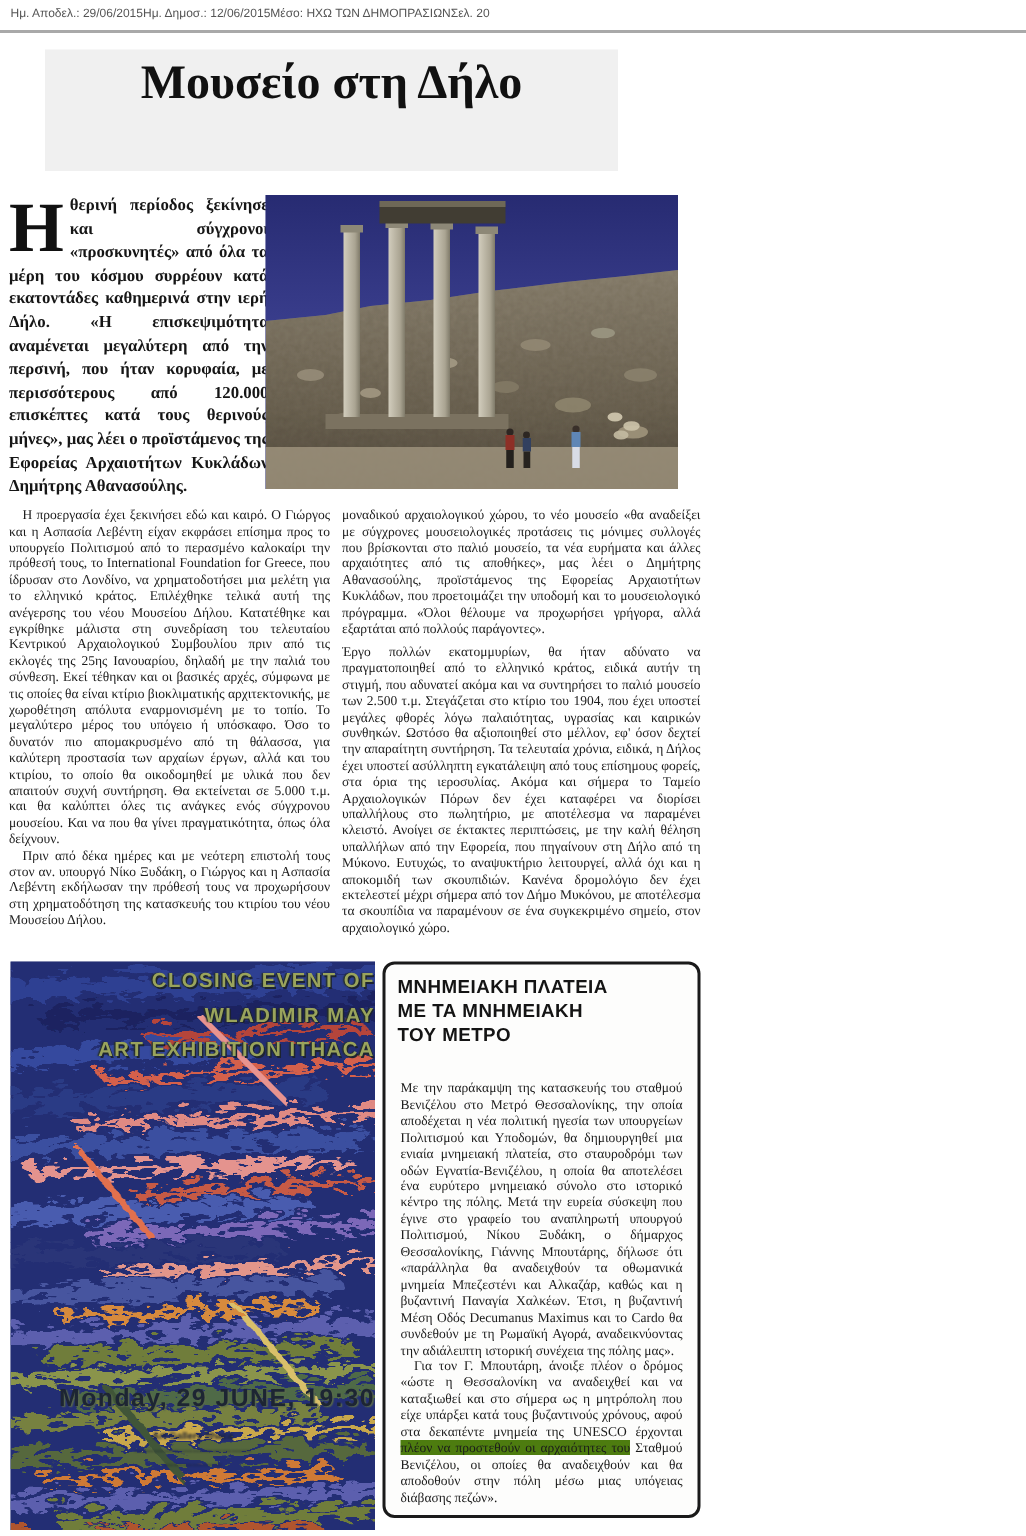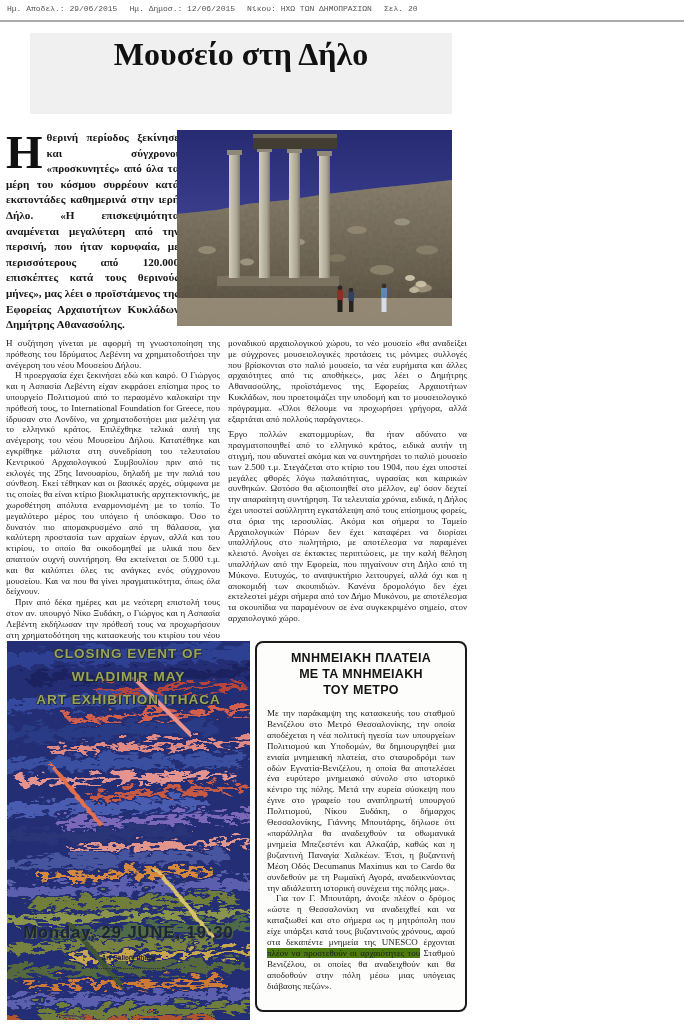--- a/index.html
+++ b/index.html
@@ -1,71 +1,71 @@
 <!DOCTYPE html>
 <html><head>
 <meta charset="utf-8">
 <style>
   html,body{margin:0;padding:0;background:#ffffff;}
   .page{position:relative;width:684px;height:1024px;background:#ffffff;overflow:hidden;
         font-family:"Liberation Serif","DejaVu Serif",serif;color:#1c1c1c;}
   
   .clip-header{position:absolute;left:7px;top:4px;width:660px;height:14px;
-        font-family:Liberation Mono, monospace;font-size:8px;color:#555;
-        display:flex;gap:12px;white-space:nowrap;}
+        font-family:Liberation Sans, sans-serif;font-size:8px;color:#555;
+        display:flex;white-space:nowrap;}
   .clip-rule{position:absolute;left:0;top:20px;width:684px;height:2px;background:#a9a9a9;}
   
-  .title-block{position:absolute;left:30px;top:33px;width:422px;height:79px;background:#f0f0f0;
+  .title-block{position:absolute;left:30px;top:33px;width:382px;height:79px;background:#f0f0f0;
         text-align:center;font-weight:bold;font-size:32px;line-height:38px;color:#111;padding-top:2px;}
   
   .intro{position:absolute;left:6px;top:130px;width:173px;height:202px;overflow:hidden;
         font-weight:bold;font-size:11.2px;line-height:15.6px;text-align:justify;color:#161616;}
   .dropcap{float:left;font-size:47px;line-height:40px;font-weight:bold;padding:2px 4px 0 0;color:#111;}
   
   .photo{position:absolute;left:177px;top:130px;width:275px;height:196px;overflow:hidden;background:#2d3180;}
   
   .col{position:absolute;top:338px;height:310px;overflow:hidden;font-size:9px;line-height:10.8px;
         text-align:justify;color:#1b1b1b;}
   .col p{margin:0;}
   .col p.ind{text-indent:9px;}
   .col p.gap{margin-top:5px;}
   .col-left{left:6px;width:214px;}
   .col-right{left:228px;width:239px;}
   
   .poster{position:absolute;left:7px;top:641px;width:243px;height:379px;overflow:hidden;background:#232e74;}
   .poster svg{position:absolute;left:0;top:0;}
-  .poster-line{position:absolute;left:0;width:243px;text-align:center;
+  .poster-line{position:absolute;left:0;width:243px;text-align:right;
         font-family:"Liberation Sans","DejaVu Sans",sans-serif;font-weight:bold;font-size:13.5px;
         letter-spacing:1px;color:#9aa45c;text-shadow:1px 1px 0 #1d2430,-1px 0 1px #252f25;}
-  .poster-date{position:absolute;left:0;top:282px;width:243px;text-align:center;
+  .poster-date{position:absolute;left:0;top:282px;width:243px;text-align:right;
         font-family:"Liberation Sans","DejaVu Sans",sans-serif;font-weight:bold;font-size:16.5px;
         letter-spacing:1px;color:#1d2533;text-shadow:1px 1px 1px #5a6a4a;filter:blur(0.3px);}
   .poster-small{position:absolute;left:0;width:243px;text-align:center;
         font-family:"Liberation Sans","DejaVu Sans",sans-serif;font-weight:bold;font-size:6.5px;
         color:#1c2230;filter:blur(0.55px);}
   
   .boxed{position:absolute;left:255px;top:641px;width:212px;height:371px;border:2px solid #1a1a1a;
         border-radius:8px;box-sizing:border-box;background:#fdfdfc;overflow:hidden;}
-  .box-heading{margin:7px 8px 4px 8px;text-align:center;
+  .box-heading{margin:7px 8px 4px 8px;
         font-family:"Liberation Sans","DejaVu Sans",sans-serif;font-weight:bold;font-size:12.5px;
         line-height:16px;color:#141414;letter-spacing:0.3px;}
-  .box-body{margin:10px 10px 0 10px;font-size:9px;line-height:10.9px;text-align:justify;color:#1b1b1b;}
+  .box-body{margin:22px 10px 0 10px;font-size:9px;line-height:10.9px;text-align:justify;color:#1b1b1b;}
   .box-body p{margin:0;}
   .box-body p + p{text-indent:9px;}
   .hl{background:#4d7c0f;}
 </style>
 </head>
 <body>
 
 <div class="page">
 
   <div class="clip-header">
     <span>Ημ. Αποδελ.: 29/06/2015</span>
     <span>Ημ. Δημοσ.: 12/06/2015</span>
-    <span>Νίκου: ΗΧΩ ΤΩΝ ΔΗΜΟΠΡΑΣΙΩΝ</span>
+    <span>Μέσο: ΗΧΩ ΤΩΝ ΔΗΜΟΠΡΑΣΙΩΝ</span>
     <span>Σελ. 20</span>
   </div>
   <div class="clip-rule"></div>
 
   <div class="title-block">
     <div>Μουσείο στη Δήλο</div>
   </div>
 
   <div class="intro">
     <span class="dropcap">Η</span><span>θερινή περίοδος ξεκίνησε και σύγχρονοι «προσκυνητές» από όλα τα μέρη του κόσμου συρρέουν κατά εκατοντάδες καθημερινά στην ιερή Δήλο. «Η επισκεψιμότητα αναμένεται μεγαλύτερη από την περσινή, που ήταν κορυφαία, με περισσότερους από 120.000 επισκέπτες κατά τους θερινούς μήνες», μας λέει ο προϊστάμενος της Εφορείας Αρχαιοτήτων Κυκλάδων Δημήτρης Αθανασούλης.</span>
@@ -136,21 +136,20 @@
       </g>
       <g opacity="0.9">
         <ellipse cx="233" cy="148" rx="5" ry="3" fill="#d3cab1"></ellipse>
           <ellipse cx="244" cy="154" rx="5.5" ry="3.2" fill="#cec5ab"></ellipse>
           <ellipse cx="237" cy="160" rx="5" ry="3" fill="#c4bba2"></ellipse>
       </g>
     </svg>
   </div>
 
   <div class="col col-left">
-    <p>Η συζήτηση γίνεται με αφορμή τη γνωστοποίηση της πρόθεσης του Ιδρύματος Λεβέντη να χρηματοδοτήσει την ανέγερση του νέου Μουσείου Δήλου.</p>
     <p class="ind">Η προεργασία έχει ξεκινήσει εδώ και καιρό. Ο Γιώργος και η Ασπασία Λεβέντη είχαν εκφράσει επίσημα προς το υπουργείο Πολιτισμού από το περασμένο καλοκαίρι την πρόθεσή τους, το International Foundation for Greece, που ίδρυσαν στο Λονδίνο, να χρηματοδοτήσει μια μελέτη για το ελληνικό κράτος. Επιλέχθηκε τελικά αυτή της ανέγερσης του νέου Μουσείου Δήλου. Κατατέθηκε και εγκρίθηκε μάλιστα στη συνεδρίαση του τελευταίου Κεντρικού Αρχαιολογικού Συμβουλίου πριν από τις εκλογές της 25ης Ιανουαρίου, δηλαδή με την παλιά του σύνθεση. Εκεί τέθηκαν και οι βασικές αρχές, σύμφωνα με τις οποίες θα είναι κτίριο βιοκλιματικής αρχιτεκτονικής, με χωροθέτηση απόλυτα εναρμονισμένη με το τοπίο. Το μεγαλύτερο μέρος του υπόγειο ή υπόσκαφο. Όσο το δυνατόν πιο απομακρυσμένο από τη θάλασσα, για καλύτερη προστασία των αρχαίων έργων, αλλά και του κτιρίου, το οποίο θα οικοδομηθεί με υλικά που δεν απαιτούν συχνή συντήρηση. Θα εκτείνεται σε 5.000 τ.μ. και θα καλύπτει όλες τις ανάγκες ενός σύγχρονου μουσείου. Και να που θα γίνει πραγματικότητα, όπως όλα δείχνουν.</p>
     <p class="ind">Πριν από δέκα ημέρες και με νεότερη επιστολή τους στον αν. υπουργό Νίκο Ξυδάκη, ο Γιώργος και η Ασπασία Λεβέντη εκδήλωσαν την πρόθεσή τους να προχωρήσουν στη χρηματοδότηση της κατασκευής του κτιρίου του νέου Μουσείου Δήλου.</p>
 
   </div>
   <div class="col col-right">
     <p>μοναδικού αρχαιολογικού χώρου, το νέο μουσείο «θα αναδείξει με σύγχρονες μουσειολογικές προτάσεις τις μόνιμες συλλογές που βρίσκονται στο παλιό μουσείο, τα νέα ευρήματα και άλλες αρχαιότητες από τις αποθήκες», μας λέει ο Δημήτρης Αθανασούλης, προϊστάμενος της Εφορείας Αρχαιοτήτων Κυκλάδων, που προετοιμάζει την υποδομή και το μουσειολογικό πρόγραμμα. «Όλοι θέλουμε να προχωρήσει γρήγορα, αλλά εξαρτάται από πολλούς παράγοντες».</p>
     <p class="gap">Έργο πολλών εκατομμυρίων, θα ήταν αδύνατο να πραγματοποιηθεί από το ελληνικό κράτος, ειδικά αυτήν τη στιγμή, που αδυνατεί ακόμα και να συντηρήσει το παλιό μουσείο των 2.500 τ.μ. Στεγάζεται στο κτίριο του 1904, που έχει υποστεί μεγάλες φθορές λόγω παλαιότητας, υγρασίας και καιρικών συνθηκών. Ωστόσο θα αξιοποιηθεί στο μέλλον, εφ' όσον δεχτεί την απαραίτητη συντήρηση. Τα τελευταία χρόνια, ειδικά, η Δήλος έχει υποστεί ασύλληπτη εγκατάλειψη από τους επίσημους φορείς, στα όρια της ιεροσυλίας. Ακόμα και σήμερα το Ταμείο Αρχαιολογικών Πόρων δεν έχει καταφέρει να διορίσει υπαλλήλους στο πωλητήριο, με αποτέλεσμα να παραμένει κλειστό. Ανοίγει σε έκτακτες περιπτώσεις, με την καλή θέληση υπαλλήλων από την Εφορεία, που πηγαίνουν στη Δήλο από τη Μύκονο. Ευτυχώς, το αναψυκτήριο λειτουργεί, αλλά όχι και η αποκομιδή των σκουπιδιών. Κανένα δρομολόγιο δεν έχει εκτελεστεί μέχρι σήμερα από τον Δήμο Μυκόνου, με αποτέλεσμα τα σκουπίδια να παραμένουν σε ένα συγκεκριμένο σημείο, στον αρχαιολογικό χώρο.</p>
   </div>
 
   <div class="poster">

